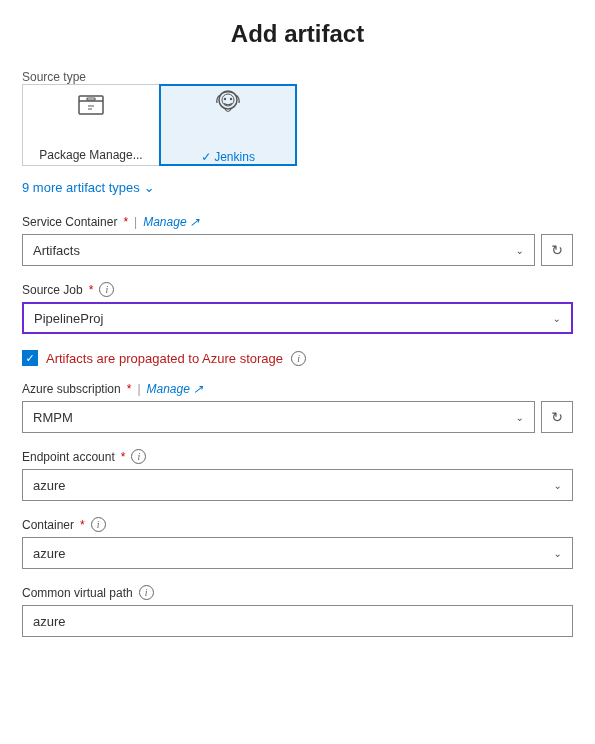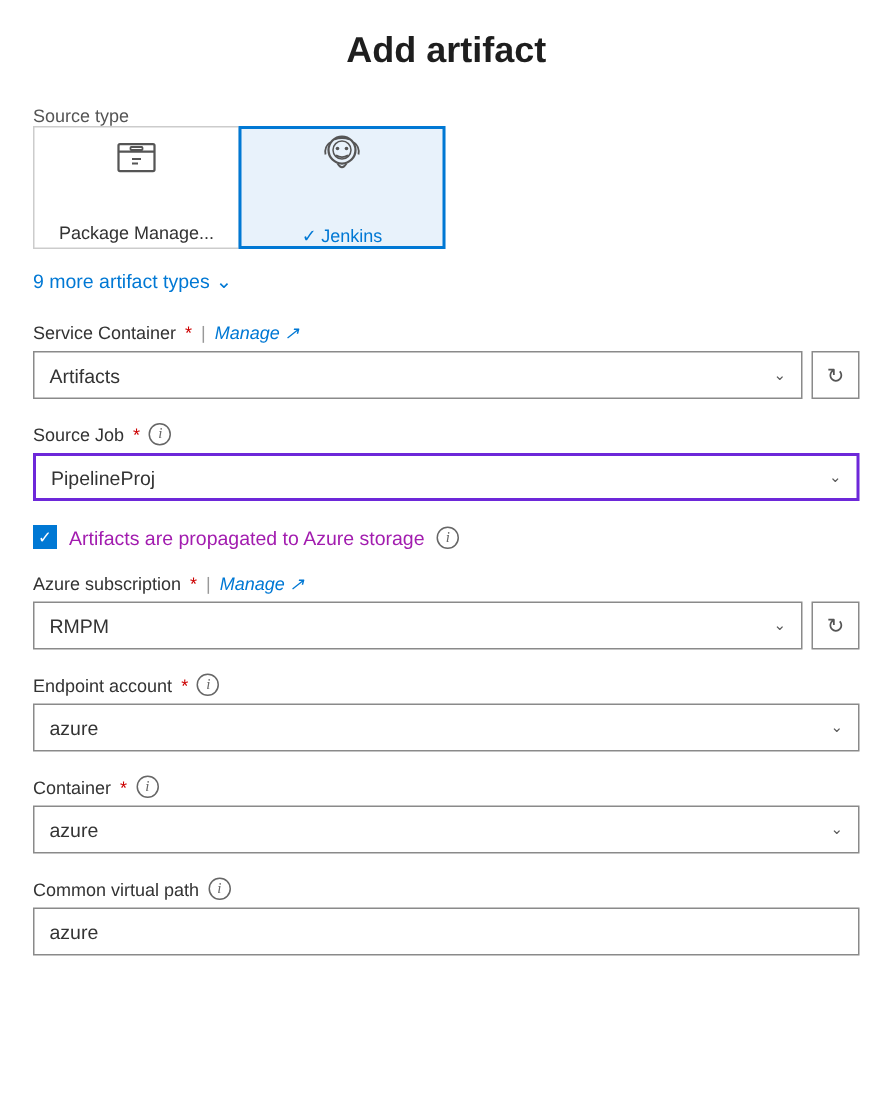--- a/index.html
+++ b/index.html
@@ -155,21 +155,21 @@
       justify-content: center;
       flex-shrink: 0;
       cursor: pointer;
     }
     .checkbox-box .checkmark {
       color: #fff;
       font-size: 11px;
     }
     .checkbox-label {
       font-size: 13px;
-      color: #a21caf;
+      color: #b91c1c;
     }
     .info-icon {
       width: 15px;
       height: 15px;
       border-radius: 50%;
       border: 1px solid #666;
       display: inline-flex;
       align-items: center;
       justify-content: center;
       font-size: 10px;

